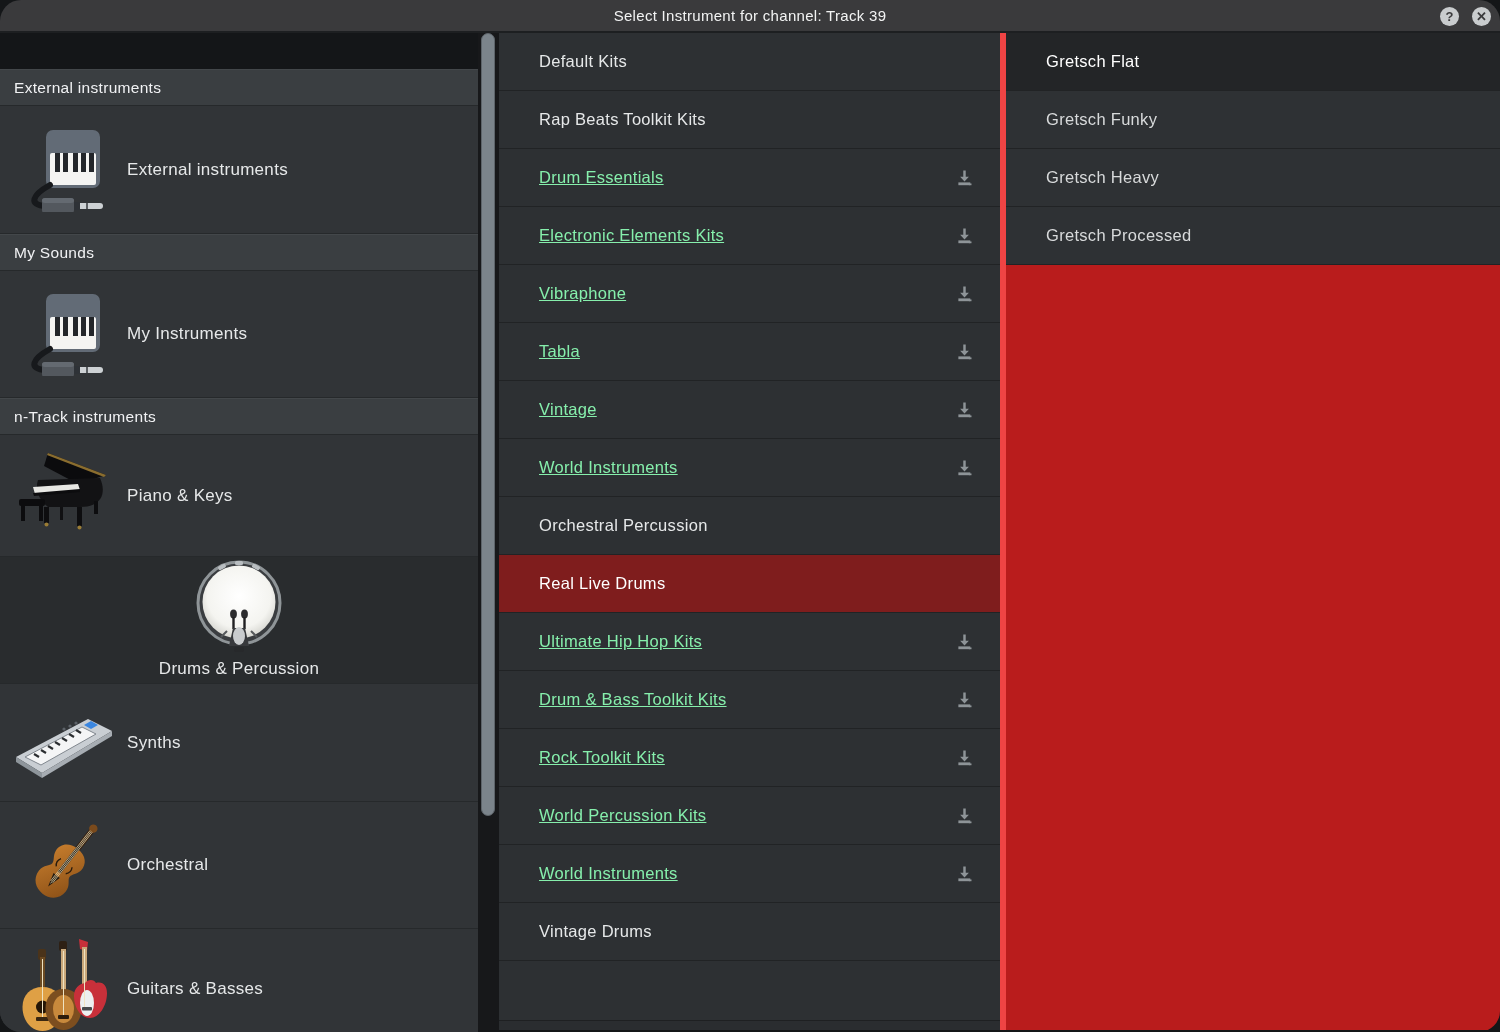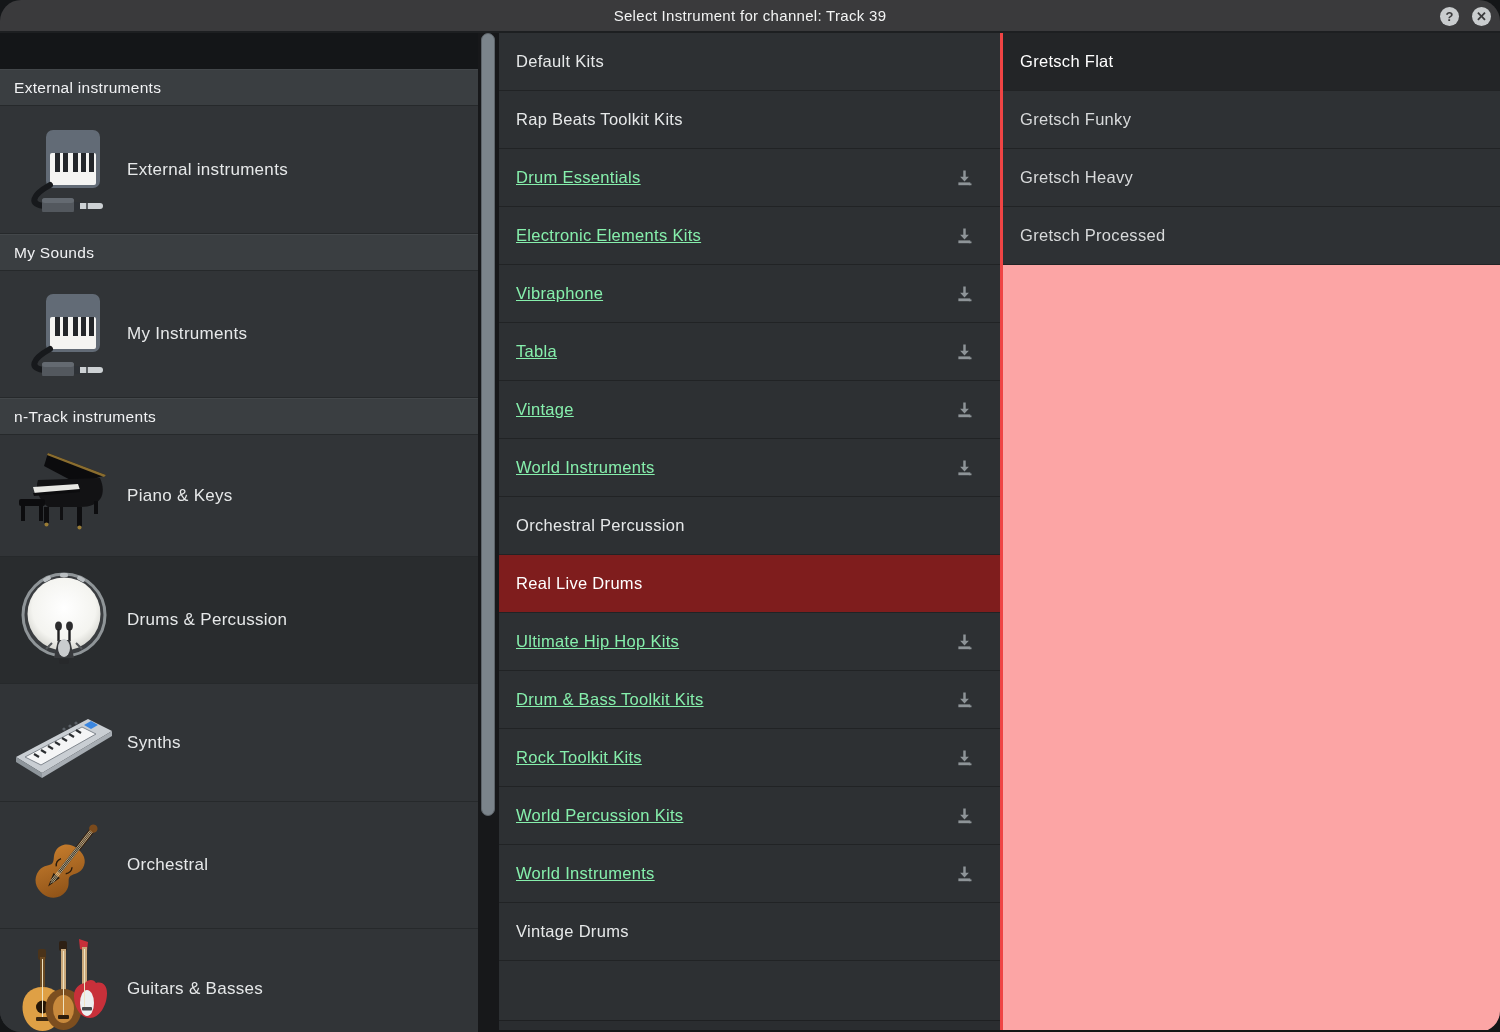--- a/index.html
+++ b/index.html
@@ -26,39 +26,39 @@
   }
   
   .content{display:flex;height:997px;}
   .sidebar{width:478px;background:#313437;display:flex;flex-direction:column;margin-top:36px;}
   .vscroll{width:21px;background:#17181a;position:relative;flex:none;}
   .vscroll .thumb{
     position:absolute;top:0;left:3px;width:14px;height:783px;
     background:#7b848b;border:1px solid #5d646a;border-radius:7px;
   }
   .middle{width:501px;background:#2d3033;display:flex;flex-direction:column;}
-  .rightcol{flex:1;background:#fca5a5;border-left:3px solid #ef4444;display:flex;flex-direction:column;}
+  .rightcol{flex:1;background:#b91c1c;border-left:6px solid #ef4444;display:flex;flex-direction:column;}
   
   .section-header{
     background:#3a3e41;border-bottom:1px solid #26292b;border-top:1px solid #43474a;
     display:flex;align-items:center;padding-left:14px;
     color:#f1f2f4;font-size:15.5px;flex:none;
   }
   .side-item{
     background:#313437;border-bottom:1px solid #26292b;
     display:flex;align-items:center;flex:none;cursor:pointer;
   }
-  .side-item.selected{background:#292c2e;}
+  .side-item.selected{background:#292c2e;flex-direction:column;}
   .side-icon{width:127px;display:flex;align-items:center;justify-content:center;flex:none;}
   .side-label{color:#e6e8e9;font-size:17px;}
   .partial-header{background:#383c3f;border-top:2px solid #1f2123;flex:none;margin-top:auto;}
   
   .row{
     height:58px;border-bottom:1px solid #212325;flex:none;
-    display:flex;align-items:center;padding:0 25px 0 17px;
+    display:flex;align-items:center;padding:0 25px 0 40px;
     background:#2d3033;color:#e6e8e9;font-size:16.5px;cursor:pointer;
   }
   .row.downloadable{color:#86efac;text-decoration:underline;}
   .row.selected{background:#7f1d1d;color:#ffffff;}
   .rightcol .row{background:#2e3134;color:#d8dadb;}
   .rightcol .row.selected{background:#232527;color:#ffffff;}
   .flex-sp{flex:1;}
   .dl-svg{width:21px;height:21px;flex:none;}
   .partial-row{height:10px;background:#2a2d30;border-top:1px solid #1e2022;flex:none;margin-top:auto;}
 </style>

